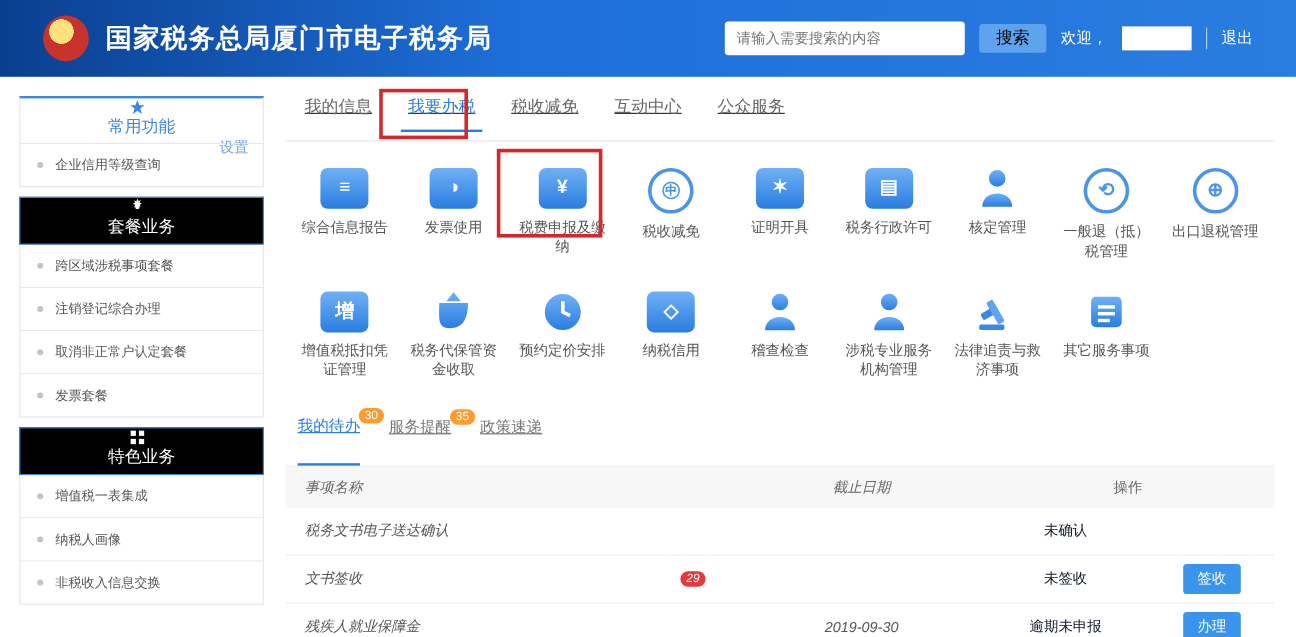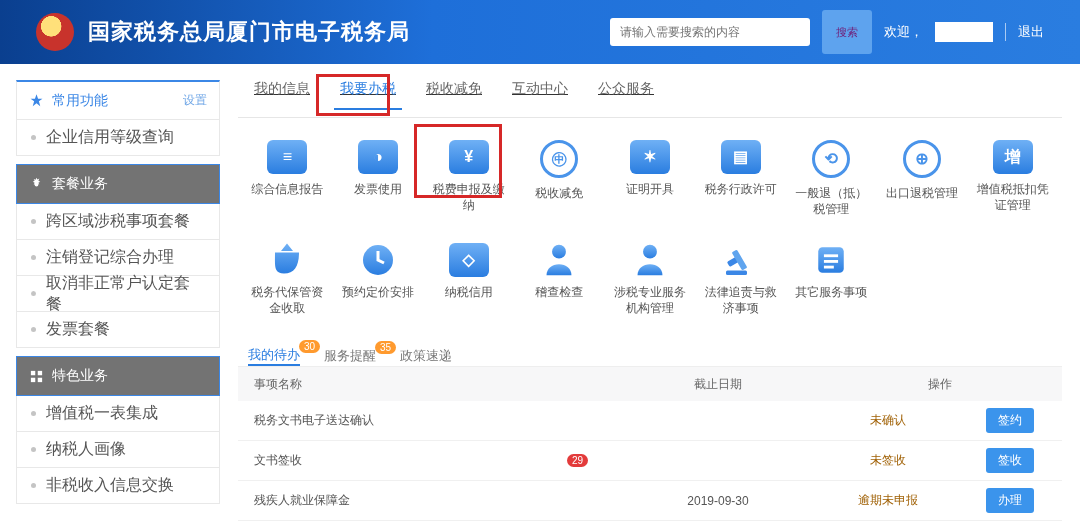--- a/index.html
+++ b/index.html
@@ -3,62 +3,62 @@
 <meta charset="utf-8">
 <style>
 * { box-sizing: border-box; margin: 0; padding: 0; }
 body { font-family: "Microsoft YaHei", sans-serif; font-size: 13px; background: #fff; color: #333; }
 .header { background: linear-gradient(to right, #0a3f8f, #1e6fd9 40%, #2a7de0); height: 64px; display: flex; align-items: center; padding: 0 36px; color: #fff; position: relative; }
 .header .logo { width: 38px; height: 38px; border-radius: 50%; background: radial-gradient(circle at 40% 35%, #ffe07a 0 30%, #c8332c 31% 100%); margin-right: 14px; position: relative; }
 .header .logo::after { content: ''; position: absolute; bottom: -14px; left: -2px; width: 42px; height: 14px; color: #c8332c; }
 .header .site-title { font-size: 22px; font-weight: 600; letter-spacing: 1px; }
 .header-right { margin-left: auto; display: flex; align-items: center; gap: 12px; }
 .search-box { width: 200px; height: 28px; border: none; border-radius: 3px; padding: 0 10px; font-size: 12px; color: #555; }
-.search-btn { background: #5ea3ee; color: #701a75; border: none; height: 44px; padding: 0 14px; border-radius: 3px; font-size: 11px; cursor: pointer; }
+.search-btn { background: #5ea3ee; color: #000000; border: none; height: 24px; padding: 0 14px; border-radius: 3px; font-size: 14px; cursor: pointer; }
 .welcome { font-size: 13px; }
 .user-box { background: #fff; width: 58px; height: 20px; display: inline-block; vertical-align: middle; }
 .divider-v { width: 1px; height: 18px; background: rgba(255,255,255,0.6); }
 .logout { color: #fff; font-size: 13px; cursor: pointer; }
 
 .wrap { display: flex; padding: 16px 18px 0 16px; gap: 18px; }
 
 .sidebar { width: 204px; flex-shrink: 0; }
-.side-group-h { background: #fff; border: 1px solid #e8e8e8; border-top: 2px solid #3b87e6; height: 40px; display: flex; align-items: center; padding: 0 12px; color: #3b87e6; font-size: 14px; }
-.side-group-h.blue { background: #737373; color: #fff; border: 1px solid #3b87e6; align-items: center; }
+.side-group-h { background: #fff; border: 1px solid #e8e8e8; border-top: 2px solid #3b87e6; height: 40px; display: flex; align-items: center; padding: 0 12px; color: #3b87e6; font-size: 14px; flex-direction: column; }
+.side-group-h.blue { background: #000000; color: #fff; border: 1px solid #3b87e6; align-items: center; }
 .side-group-h .ic { margin-right: 8px; display: inline-flex; }
 .side-group-h .set { margin-left: auto; font-size: 12px; color: #6fa6e6; }
-.side-item { background: #fff; border: 1px solid #e8e8e8; border-top: none; height: 36px; display: flex; align-items: center; padding: 0 14px; font-size: 16px; color: #555; cursor: pointer; }
+.side-item { background: #fff; border: 1px solid #e8e8e8; border-top: none; height: 36px; display: flex; align-items: center; padding: 0 14px; font-size: 11px; color: #555; cursor: pointer; }
 .side-item::before { content: ''; width: 5px; height: 5px; background: #c4c4c4; border-radius: 50%; margin-right: 10px; }
 .side-gap { height: 8px; }
 
 .main { flex: 1; min-width: 0; }
 .tabs { display: flex; border-bottom: 1px solid #e6e6e6; height: 38px; align-items: flex-start; padding-left: 10px; gap: 18px; text-decoration: underline; }
 .tab { font-size: 14px; color: #666; padding: 0 6px 10px 6px; cursor: pointer; position: relative; }
 .tab.active { color: #2a7de0; border-bottom: 2px solid #2a7de0; }
 
 .icon-grid { display: grid; grid-template-columns: repeat(9, 1fr); row-gap: 26px; padding: 22px 4px 22px 4px; }
 .icon-cell { display: flex; flex-direction: column; align-items: center; gap: 8px; font-size: 12px; color: #555; text-align: center; cursor: pointer; line-height: 1.3; padding: 0 4px; position: relative; }
 .icon-cell .ib { width: 40px; height: 34px; border-radius: 6px; background: linear-gradient(to bottom, #6fb0f5, #2a7de0); display: flex; align-items: center; justify-content: center; color: #fff; font-weight: bold; font-size: 16px; position: relative; }
 .icon-cell .ib.round { border-radius: 50%; width: 38px; height: 38px; background: #fff; border: 3px solid #4a94ea; color: #4a94ea; }
 .icon-cell .ib.person { background: none; }
 .icon-cell .lab { min-height: 30px; display: flex; align-items: flex-start; justify-content: center; }
 
 .sub-tabs { display: flex; align-items: center; gap: 24px; border-bottom: 1px solid #eee; padding: 8px 10px 0 10px; }
-.sub-tab { font-size: 13px; color: #777; padding-bottom: 0; cursor: pointer; position: relative; }
+.sub-tab { font-size: 13px; color: #777; padding-bottom: 22px; cursor: pointer; position: relative; text-decoration: underline; }
 .sub-tab.active { color: #2a7de0; border-bottom: 2px solid #2a7de0; }
 .badge { position: absolute; top: -6px; right: -20px; background: #ff9a2e; color: #fff; font-size: 10px; border-radius: 8px; padding: 1px 5px; }
 .badge.red { background: #e33b3b; position: static; display: inline-block; margin-left: auto; }
 
 .table-h { display: flex; background: #f7f7f8; height: 34px; align-items: center; font-size: 12px; color: #666; }
 .table-r { display: flex; height: 40px; align-items: center; font-size: 12px; color: #555; border-bottom: 1px solid #f0f0f0; }
-.c1 { flex: 0 0 380px; padding-left: 16px; display: flex; align-items: center; }
-.c2 { flex: 0 0 200px; text-align: center; }
+.c1 { flex: 0 0 380px; padding-left: 16px; display: flex; align-items: center; font-style: italic; }
+.c2 { flex: 0 0 200px; text-align: center; font-style: italic; }
 .c3 { flex: 0 0 140px; text-align: center; }
 .c4 { flex: 1; text-align: center; }
-.status-warn { color: #a16207; }
+.status-warn { color: #0f172a; }
 .op-btn { background: #3b94ec; color: #fff; border: none; border-radius: 3px; padding: 4px 12px; font-size: 12px; cursor: pointer; }
 
 .hl { position: absolute; border: 3px solid #d62828; pointer-events: none; z-index: 5; }
 
 svg { display: block; }
 </style>
 </head>
 <body>
 
 <div class="header">
@@ -165,20 +165,35 @@
         </div>
         <div class="icon-cell">
           <div class="ib">✶</div>
           <div class="lab">证明开具</div>
         </div>
         <div class="icon-cell">
           <div class="ib">▤</div>
           <div class="lab">税务行政许可</div>
         </div>
         <div class="icon-cell">
+          <div class="ib person">
+            <svg width="34" height="36" viewBox="0 0 24 26">
+              <circle cx="12" cy="7" r="5" fill="url(#g6)"></circle>
+              <path d="M3 24c0-5 4-8 9-8s9 3 9 8z" fill="url(#g6)"></path>
+              <defs>
+                <linearGradient id="g6" x1="0" y1="0" x2="0" y2="1">
+                  <stop stop-color="#6fb0f5"></stop>
+                  <stop offset="1" stop-color="#2a7de0"></stop>
+                </linearGradient>
+              </defs>
+            </svg>
+          </div>
+          <div class="lab">核定管理</div>
+        </div>
+        <div class="icon-cell">
           <div class="ib round">⟲</div>
           <div class="lab">一般退（抵）税管理</div>
         </div>
         <div class="icon-cell">
           <div class="ib round">⊕</div>
           <div class="lab">出口退税管理</div>
         </div>
         <div class="icon-cell">
           <div class="ib">增</div>
           <div class="lab">增值税抵扣凭证管理</div>
@@ -293,21 +308,20 @@
       <div class="c2">截止日期</div>
       <div class="c4">操作</div>
     </div>
     <div id="tbody">
         <div class="table-r">
           <div class="c1">
             <span>税务文书电子送达确认</span>
           </div>
           <div class="c2"></div>
           <div class="c3 status-warn">未确认</div>
-          <div class="c4"><button class="op-btn">签约</button></div>
         </div>
         <div class="table-r">
           <div class="c1">
             <span>文书签收</span>
             <span class="badge red" style="margin-left:auto;margin-right:30px">29</span>
           </div>
           <div class="c2"></div>
           <div class="c3 status-warn">未签收</div>
           <div class="c4"><button class="op-btn">签收</button></div>
         </div>

